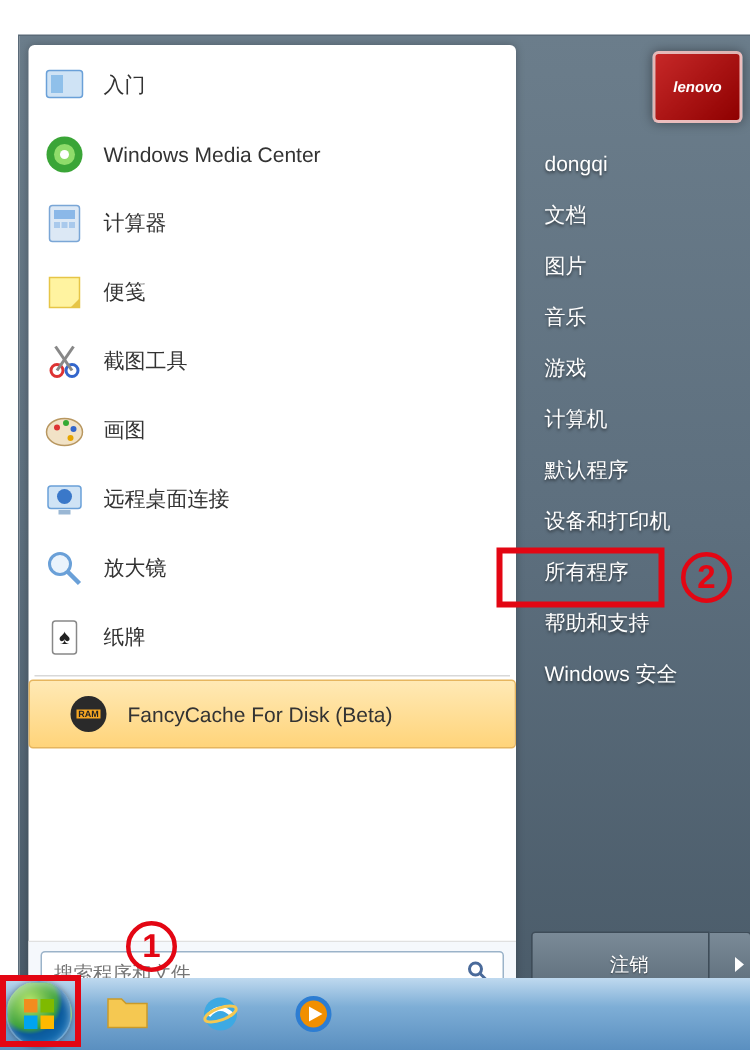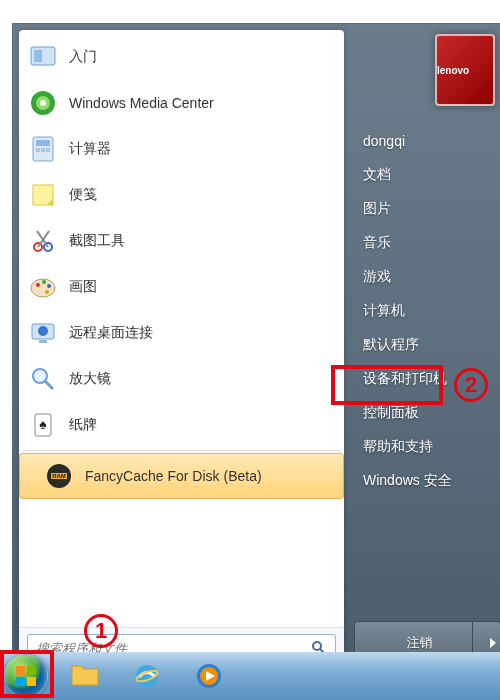--- a/index.html
+++ b/index.html
@@ -54,44 +54,44 @@
   .searchbox {
     display: flex; align-items: center;
     height: 28px;
     background: #fff;
     border: 1px solid #9bb3c9;
     border-radius: 3px;
     padding: 0 4px 0 8px;
   }
   .searchbox input {
     flex: 1; border: none; outline: none;
-    font-style: italic; color: #a16207; font-size: 13px;
+    color: #a16207; font-size: 13px;
     background: transparent;
   }
   .searchbox .mag { width: 20px; text-align: center; color: #4a6a9a; }
 
   .right-panel {
     flex: 1;
     padding: 6px 10px 10px 10px;
     display: flex; flex-direction: column;
     color: #fff;
   }
   .user-pic {
-    width: 60px; height: 72px;
+    width: 60px; height: 48px;
     align-self: flex-end;
     margin: 4px 6px 18px 0;
     background: linear-gradient(135deg,#c62828,#8e0000);
     border: 2px solid rgba(255,255,255,.7);
     border-radius: 4px;
     box-shadow: 0 0 8px rgba(0,0,0,.4);
-    display:flex;align-items:center;justify-content:flex-start;
-    font-size:10px;font-weight:bold;color:#fff;
+    display:flex;align-items:center;justify-content:center;
+    font-size:10px;font-style:italic;font-weight:bold;color:#fff;
   }
   .ritem {
-    height: 34px; display: flex; align-items: center;
+    height: 34px; display: flex; 
     padding: 0 8px; font-size: 14px;
     cursor: pointer;
     text-shadow: 0 1px 2px rgba(0,0,0,.5);
     border: 1px solid transparent;
   }
 
   .shutdown-row {
     margin-top: auto;
     display: flex; gap: 0;
   }
@@ -305,21 +305,21 @@
     <div class="ritem">
         <span>计算机</span>
       </div>
     <div class="ritem" id="ritem-control-panel">
         <span>默认程序</span>
       </div>
     <div class="ritem">
         <span>设备和打印机</span>
       </div>
     <div class="ritem">
-        <span>控制面板</span>
+        <span>所有程序</span>
       </div>
     <div class="ritem">
         <span>帮助和支持</span>
       </div>
     <div class="ritem">
         <span>Windows 安全</span>
       </div>
 
     <div class="shutdown-row">
       <div class="shutdown-btn shutdown-main">

